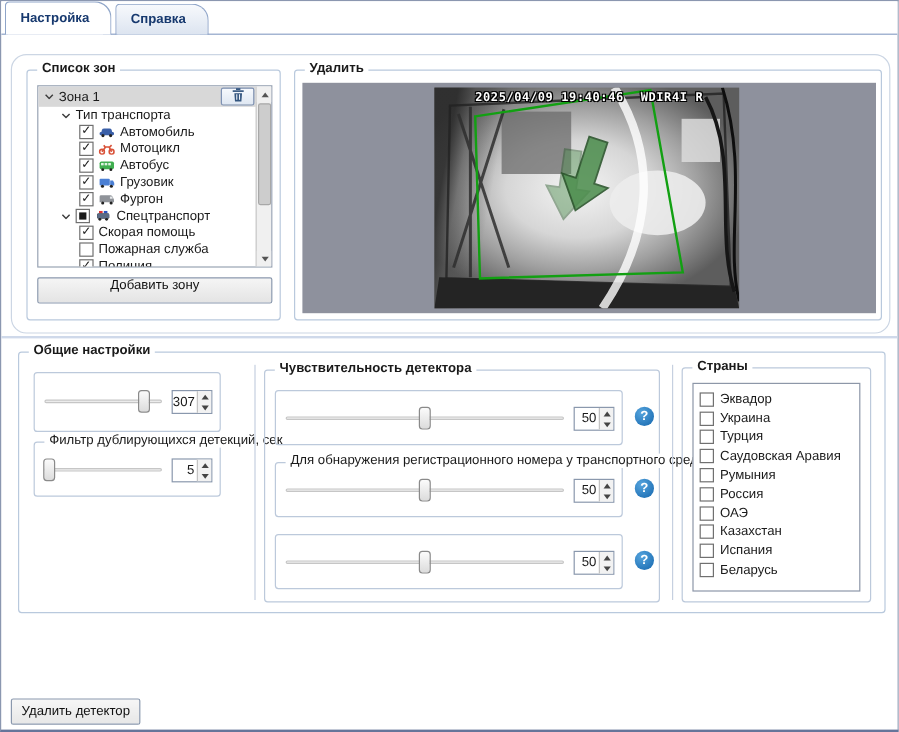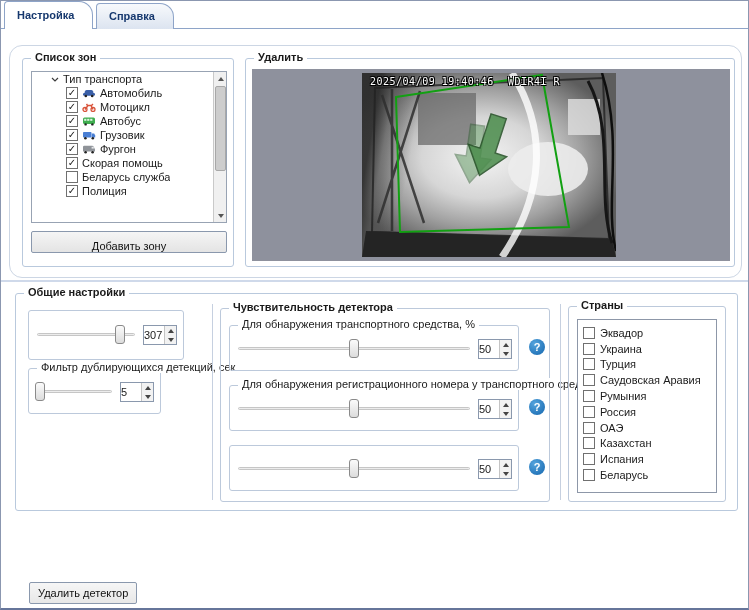--- a/index.html
+++ b/index.html
@@ -41,84 +41,101 @@
                border:1px solid #7f93b5; border-radius:2px; display:flex; align-items:center; justify-content:center; }
   
   .vscroll { position:absolute; right:0; top:0; width:13px; height:150px; background:#f0f0f0; border-left:1px solid #c9c9c9; }
   .sarrow { position:absolute; left:0; width:13px; height:13px; display:flex; align-items:center; justify-content:center; background:#f0f0f0; }
   .sarrow.up { top:0; } .sarrow.down { bottom:0; }
   .sarrow i { display:block; width:0; height:0; border-left:3px solid transparent; border-right:3px solid transparent; }
   .sarrow.up i { border-bottom:4px solid #555; } .sarrow.down i { border-top:4px solid #555; }
   .sthumb { position:absolute; left:1px; top:14px; width:11px; height:85px; background:#cdcdcd; border:1px solid #a8a8a8; border-radius:2px; }
   .add-btn { position:absolute; left:8px; top:172px; width:196px; height:22px; background:linear-gradient(#f5f5f5,#e4e4e4);
              border:1px solid #8a98ad; border-radius:2px; font-size:11px; color:#111; cursor:default;
-             display:flex; align-items:flex-end; justify-content:center; }
+             display:flex; align-items:flex-start; justify-content:center; }
 
   
   .preview-group { left:235px; top:12px; width:490px; height:209px; }
   .canvas { position:absolute; left:6px; top:10px; width:478px; height:192px; background:#8e919d; overflow:hidden; }
   .photo { position:absolute; left:110px; top:4px; width:254px; height:184px; overflow:hidden;
            background:
              linear-gradient(100deg, rgba(40,40,40,.85) 0 7%, rgba(70,70,70,.5) 12%, transparent 22%),
              radial-gradient(ellipse 62% 58% at 47% 46%, #f4f4f4 0%, #d6d6d6 38%, #a0a0a0 64%, #5d5d5d 92%);
   }
   .photo svg { position:absolute; left:0; top:0; }
   .stamp { position:absolute; left:8px; right:4px; top:3px; display:flex; gap:14px;
-           font-family:"DejaVu Sans Mono",monospace; font-size:10px; font-weight:normal; color:#fff; letter-spacing:.5px;
-           text-shadow:1px 1px 0 #000, -1px -1px 0 #000, 1px -1px 0 #000, -1px 1px 0 #000; white-space:nowrap; }
+           font-family:"DejaVu Sans Mono",monospace; font-size:10px; font-weight:bold; color:#fff; letter-spacing:.5px;
+           text-shadow:1px 1px 0 #000, -1px -1px 0 #000, 1px -1px 0 #000, -1px 1px 0 #000; white-space:nowrap;justify-content:center; }
 
   
   .general-group { left:14px; top:292px; width:723px; height:218px;padding-left:42px; }
   .mini { position:absolute; border:1px solid #bcc9db; border-radius:3px; }
   .mini .legend { font-weight:400; font-size:11px; top:-8px; }
   .vsep { position:absolute; top:10px; bottom:10px; width:1px; background:#c6d0e0; }
 
   .slider { position:absolute; height:20px; }
   .track { position:absolute; left:0; right:0; top:8px; height:3px; background:#ececec; border:1px solid #c6c6c6; border-radius:2px; }
   .thumb { position:absolute; top:0; width:10px; height:19px; background:linear-gradient(#fbfbfb,#dcdcdc);
            border:1px solid #8a8a8a; border-radius:3px; transform:translateX(-50%); }
   .spin { position:absolute; height:20px; width:34px; background:#fff; border:1px solid #8a98ad; display:flex; }
-  .spin .val { flex:1; padding:3px 2px 0 0; font-size:11px; }
+  .spin .val { flex:1; text-align:right; padding:3px 2px 0 0; font-size:11px; }
   .spin .btns { width:12px; border-left:1px solid #c4c4c4; display:flex; flex-direction:column; background:#f2f2f2; }
   .spin .btns span { flex:1; display:flex; align-items:center; justify-content:center; }
   .spin .btns i { display:block; width:0; height:0; border-left:3px solid transparent; border-right:3px solid transparent; }
   .spin .btns .up i { border-bottom:4px solid #444; }
   .spin .btns .dn i { border-top:4px solid #444; }
   .help { position:absolute; width:16px; height:16px; border-radius:50%; background:radial-gradient(circle at 35% 30%, #55a4dd, #2475b9 75%);
           color:#fff; font-weight:bold; font-size:11px; line-height:16px; text-align:center; cursor:default; }
 
   
   .countries-group { left:552px; top:12px; width:158px; height:196px; }
   .clist { position:absolute; left:8px; top:12px; width:140px; height:174px; background:#fff; border:1px solid #8d97a8; padding:5px 0 0 5px; }
   .crow { display:flex; align-items:center; gap:5px; height:15.8px; white-space:nowrap; }
 
   
   .btn { position:absolute; background:linear-gradient(#f6f6f6,#e7e7e7); border:1px solid #8a98ad; border-radius:2px;
          font-size:11px; color:#111; display:flex; align-items:center; justify-content:center; gap:5px; padding:0 8px; height:22px; cursor:default; }
-  .btn-delete { left:8px; top:581px;margin-left:20px; }
+  .btn-delete { left:8px; top:581px; }
   .btn-back { right:8px; top:580px; }
 </style>
 </head>
 <body>
 
 <div class="window">
 
   <div class="tabbar">
     <div class="tab inactive"><span>Справка</span></div>
     <div class="tab active"><span>Настройка</span></div>
   </div>
 
   <div class="top-box">
 
     <div class="gbox zones-group">
       <span class="legend">Список зон</span>
 
       <div class="tree">
         <div class="tree-viewport">
 
+          <div class="trow zone">
+            <span class="chev">
+                <svg width="8" height="5" viewBox="0 0 8 5">
+                  <path d="M1 1 L4 4 L7 1" stroke="#3c3c3c" stroke-width="1.2" fill="none"></path>
+                </svg>
+              </span>
+            <span class="tlabel">Зона 1</span>
+            <span class="trash-btn">
+              <span><svg width="11" height="12" viewBox="0 0 12 13">
+                    <rect x="4" y="0.5" width="4" height="1.6" fill="#33557f"></rect>
+                    <rect x="1" y="2.4" width="10" height="1.5" fill="#33557f"></rect>
+                    <path d="M2.5 5 h7 l-.6 7.5 h-5.8 z" fill="#33557f"></path>
+                    <rect x="4.2" y="6" width="1" height="5" fill="#eef2f8"></rect>
+                    <rect x="6.7" y="6" width="1" height="5" fill="#eef2f8"></rect>
+                  </svg></span>
+            </span>
+          </div>
 
           <div class="trow ind1">
             <span class="chev">
                 <svg width="8" height="5" viewBox="0 0 8 5">
                   <path d="M1 1 L4 4 L7 1" stroke="#3c3c3c" stroke-width="1.2" fill="none"></path>
                 </svg>
               </span>
             <span class="tlabel">Тип транспорта</span>
           </div>
 
@@ -181,29 +198,50 @@
                 <svg width="14" height="10" viewBox="0 0 14 10">
                   <path d="M1 3 q0-1.2 1.2-1.2 L10 1.8 q1.4 0 2 1.4 l1 2.3 v2 H1 z" fill="#8f9399"></path>
                   <rect x="9.6" y="2.8" width="2.2" height="1.8" fill="#e6e8ea"></rect>
                   <circle cx="3.6" cy="8.2" r="1.3" fill="#222"></circle>
                   <circle cx="10.6" cy="8.2" r="1.3" fill="#222"></circle>
                 </svg>
               </span>
             <span class="tlabel">Фургон</span>
           </div>
 
+          <div class="trow ind1">
+            <span class="chev">
+                <svg width="8" height="5" viewBox="0 0 8 5">
+                  <path d="M1 1 L4 4 L7 1" stroke="#3c3c3c" stroke-width="1.2" fill="none"></path>
+                </svg>
+              </span>
+            <span class="cb">
+                <span class="sq"></span>
+              </span>
+            <span class="vicon">
+                <svg width="14" height="10" viewBox="0 0 14 10">
+                  <rect x="3.5" y="0.8" width="3" height="2" fill="#d33"></rect>
+                  <rect x="7.5" y="0.8" width="3" height="2" fill="#2a52c0"></rect>
+                  <rect x="2" y="3" width="10" height="4" rx="1" fill="#5a6franchise"></rect>
+                  <rect x="2" y="3" width="10" height="4" rx="1" fill="#5a6b85"></rect>
+                  <circle cx="4.2" cy="7.8" r="1.2" fill="#222"></circle>
+                  <circle cx="9.8" cy="7.8" r="1.2" fill="#222"></circle>
+                </svg>
+              </span>
+            <span class="tlabel">Спецтранспорт</span>
+          </div>
 
           <div class="trow ind2">
             <span class="cb">✓</span>
             <span class="tlabel">Скорая помощь</span>
           </div>
 
           <div class="trow ind2">
             <span class="cb unchecked">✓</span>
-            <span class="tlabel">Беларусь служба</span>
+            <span class="tlabel">Пожарная служба</span>
           </div>
 
           <div class="trow ind2">
             <span class="cb">✓</span>
             <span class="tlabel">Полиция</span>
           </div>
 
         </div>
 
         <div class="vscroll">
@@ -278,21 +316,21 @@
             <span class="up">
               <i></i>
             </span>
             <span class="dn">
               <i></i>
             </span>
           </span>
       </div>
     </div>
 
-    <div class="mini" style="left:12px; top:74px; width:133px; height:46px;">
+    <div class="mini" style="left:12px; top:74px; width:156px; height:46px;">
       <span class="legend">Фильтр дублирующихся детекций, сек</span>
       <div class="slider" style="left:8px; right:48px; top:13px;">
         <div class="track"></div>
         <div class="thumb" style="left:4%;"></div>
       </div>
       <div class="spin" style="right:6px; top:13px;">
         <span class="val">5</span>
         <span class="btns">
             <span class="up">
               <i></i>
@@ -303,21 +341,20 @@
           </span>
       </div>
     </div>
 
     <div class="vsep" style="left:196px;"></div>
 
     <div class="mini" style="left:204px; top:14px; width:330px; height:194px;">
       <span class="legend" style="font-weight:600;">Чувствительность детектора</span>
 
       <div class="mini" style="left:8px; top:16px; width:290px; height:46px; position:absolute;">
-        <span class="legend">Для обнаружения транспортного средства, %</span>
         <div class="slider" style="left:8px; right:48px; top:13px;">
           <div class="track"></div>
           <div class="thumb" style="left:50%;"></div>
         </div>
         <div class="spin" style="right:6px; top:13px;">
           <span class="val">50</span>
           <span class="btns">
               <span class="up">
                 <i></i>
               </span>

